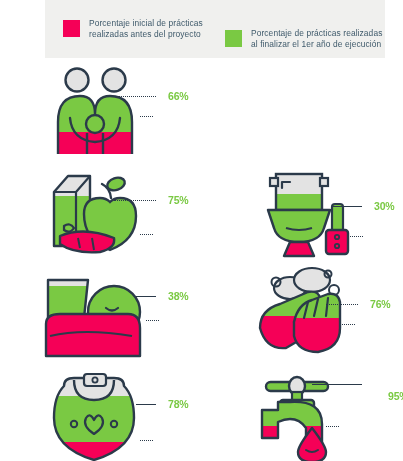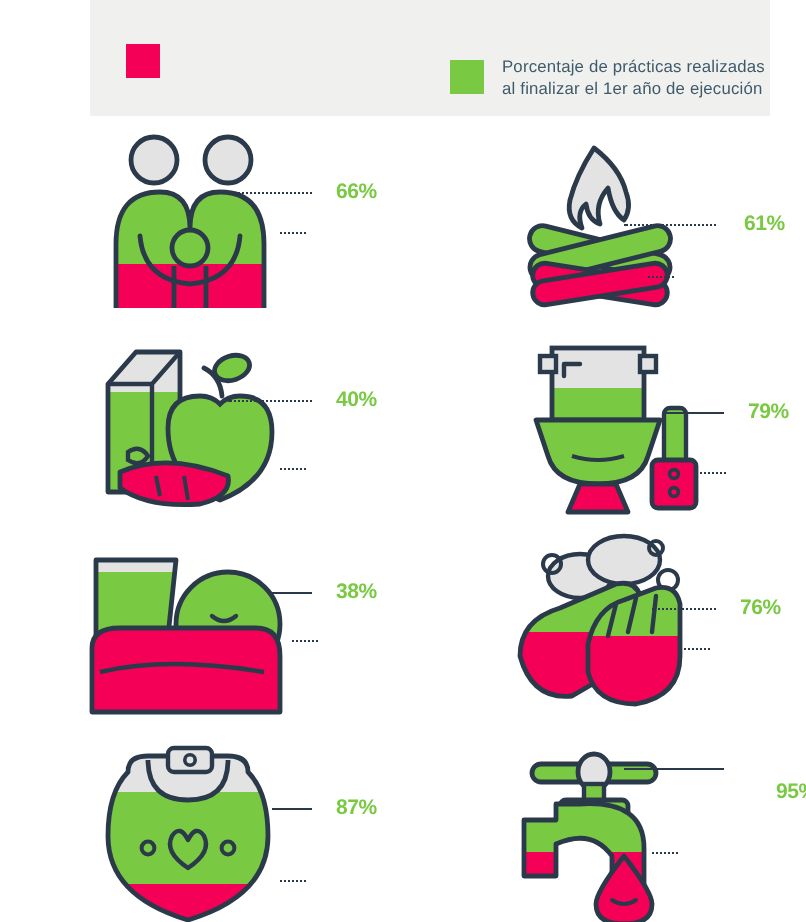--- a/index.html
+++ b/index.html
@@ -69,20 +69,21 @@
     border-top:1.6px dotted #2b3a4a;
     width:13px;height:0;
   }
 </style>
 </head>
 <body>
 
 <div class="legend">
   <div class="legend-item first">
     <span class="legend-swatch sw-pink"></span>
+    <span class="legend-text">Porcentaje inicial de prácticas realizadas antes del proyecto</span>
   </div>
   <div class="legend-item second">
     <span class="legend-swatch sw-green"></span>
     <span class="legend-text">Porcentaje de prácticas realizadas al finalizar el 1er año de ejecución</span>
   </div>
 </div>
 
 <div class="grid">
 
   <div class="cell col-l row-1">
@@ -109,41 +110,20 @@
         <circle cx="55" cy="58" r="9" fill="none" stroke="#2b3a4a" stroke-width="2.4"></circle>
 
         <path d="M47 67 L47 88 M63 67 L63 88" fill="none" stroke="#2b3a4a" stroke-width="2.4"></path>
       </svg>
     </div>
     <div class="tick" style="left:140px;top:52px;"></div>
     <div class="leader" style="left:118px;top:32px;width:38px;"></div>
     <span class="pct" style="left:158px;top:26px;">66%</span>
   </div>
 
-  <div class="cell col-r row-1">
-    <div class="icon-wrap">
-      <svg width="110" height="96" viewBox="0 0 110 96">
-
-        <path d="M47 8 Q38 22 35 34 Q33 44 41 48 Q38 40 43 36 Q44 44 50 46 Q47 36 54 28 Q56 40 62 44 Q66 38 63 30 Q60 18 47 8 Z" fill="#e3e3e3" stroke="#2b3a4a" stroke-width="2.4" stroke-linejoin="round"></path>
-
-        <g>
-          <rect x="14" y="54" width="72" height="13" rx="6.5" fill="#7ac943" stroke="#2b3a4a" stroke-width="2.4" transform="rotate(14 50 60)"></rect>
-          <rect x="14" y="54" width="72" height="13" rx="6.5" fill="#7ac943" stroke="#2b3a4a" stroke-width="2.4" transform="rotate(-14 50 60)"></rect>
-        </g>
-
-        <g>
-          <rect x="16" y="70" width="68" height="12" rx="6" fill="#f50057" stroke="#2b3a4a" stroke-width="2.4" transform="rotate(9 50 76)"></rect>
-          <rect x="16" y="70" width="68" height="12" rx="6" fill="#f50057" stroke="#2b3a4a" stroke-width="2.4" transform="rotate(-9 50 76)"></rect>
-        </g>
-      </svg>
-    </div>
-    <div class="tick" style="left:122px;top:74px;"></div>
-    <div class="leader" style="left:110px;top:48px;width:46px;"></div>
-    <span class="pct" style="left:160px;top:42px;">61%</span>
-  </div>
 
   <div class="cell col-l row-2">
     <div class="icon-wrap">
       <svg width="110" height="96" viewBox="0 0 110 96">
         <defs>
           <clipPath id="cpMilk">
               <path d="M14 82 L14 28 L28 12 L50 12 L50 82 Z"></path>
             </clipPath>
           <clipPath id="cpApple">
               <path d="M44 50 Q44 34 60 34 Q66 34 70 38 Q74 34 80 34 Q96 34 96 52 Q96 76 70 86 Q44 76 44 50 Z"></path>
@@ -166,21 +146,21 @@
         </g>
         <path d="M44 50 Q44 34 60 34 Q66 34 70 38 Q74 34 80 34 Q96 34 96 52 Q96 76 70 86 Q44 76 44 50 Z" fill="none" stroke="#2b3a4a" stroke-width="2.4"></path>
 
         <path d="M24 62 Q30 58 34 64 Q30 70 24 66 Z" fill="#7ac943" stroke="#2b3a4a" stroke-width="2.2"></path>
         <path d="M20 72 Q44 62 74 74 Q76 84 60 88 Q34 90 20 80 Z" fill="#f50057" stroke="#2b3a4a" stroke-width="2.4" stroke-linejoin="round"></path>
         <path d="M38 74 L40 84 M52 74 L54 86" fill="none" stroke="#2b3a4a" stroke-width="2"></path>
       </svg>
     </div>
     <div class="tick" style="left:140px;top:72px;"></div>
     <div class="leader" style="left:114px;top:38px;width:42px;"></div>
-    <span class="pct" style="left:158px;top:32px;">40%</span>
+    <span class="pct" style="left:158px;top:32px;">75%</span>
   </div>
 
   <div class="cell col-r row-2">
     <div class="icon-wrap">
       <svg width="110" height="96" viewBox="0 0 110 96">
         <defs>
           <clipPath id="cpTank">
               <rect x="26" y="10" width="46" height="36"></rect>
             </clipPath>
           <clipPath id="cpBowl">
@@ -206,21 +186,21 @@
         <path d="M40 78 L34 92 L64 92 L58 78 Z" fill="#f50057" stroke="#2b3a4a" stroke-width="2.4" stroke-linejoin="round"></path>
 
         <rect x="82" y="40" width="11" height="28" rx="3" fill="#7ac943" stroke="#2b3a4a" stroke-width="2.2"></rect>
         <rect x="76" y="66" width="22" height="24" rx="3" fill="#f50057" stroke="#2b3a4a" stroke-width="2.4"></rect>
         <circle cx="87" cy="73" r="2.2" fill="none" stroke="#2b3a4a" stroke-width="1.8"></circle>
         <circle cx="87" cy="82" r="2.2" fill="none" stroke="#2b3a4a" stroke-width="1.8"></circle>
       </svg>
     </div>
     <div class="tick" style="left:148px;top:74px;"></div>
     <div class="leader solid" style="left:130px;top:44px;width:30px;"></div>
-    <span class="pct" style="left:162px;top:38px;">79%</span>
+    <span class="pct" style="left:162px;top:38px;">30%</span>
   </div>
 
   <div class="cell col-l row-3">
     <div class="icon-wrap">
       <svg width="110" height="96" viewBox="0 0 110 96">
         <defs>
           <clipPath id="cpPillow">
               <path d="M8 14 L48 14 L44 52 L8 52 Z"></path>
             </clipPath>
           <clipPath id="cpHead">
@@ -317,21 +297,21 @@
         <rect x="44" y="4" width="22" height="12" rx="3" fill="#e3e3e3" stroke="#2b3a4a" stroke-width="2.2"></rect>
         <circle cx="55" cy="10" r="2.6" fill="none" stroke="#2b3a4a" stroke-width="1.8"></circle>
 
         <path d="M54 64 Q42 56 46 48 Q50 42 54 50 Q58 42 62 48 Q66 56 54 64 Z" fill="none" stroke="#2b3a4a" stroke-width="2.2" stroke-linejoin="round"></path>
         <circle cx="34" cy="54" r="3.2" fill="none" stroke="#2b3a4a" stroke-width="2"></circle>
         <circle cx="74" cy="54" r="3.2" fill="none" stroke="#2b3a4a" stroke-width="2"></circle>
       </svg>
     </div>
     <div class="tick" style="left:140px;top:72px;"></div>
     <div class="leader solid" style="left:136px;top:36px;width:20px;"></div>
-    <span class="pct" style="left:158px;top:30px;">87%</span>
+    <span class="pct" style="left:158px;top:30px;">78%</span>
   </div>
 
   <div class="cell col-r row-4">
     <div class="icon-wrap">
       <svg width="110" height="96" viewBox="0 0 110 96">
         <defs>
           <clipPath id="cpSpout">
               <path d="M12 40 L12 68 L28 68 L28 52 Q46 44 56 58 L56 74 L72 74 L72 54 Q72 30 40 32 L28 32 L28 40 Z"></path>
             </clipPath>
         </defs>

